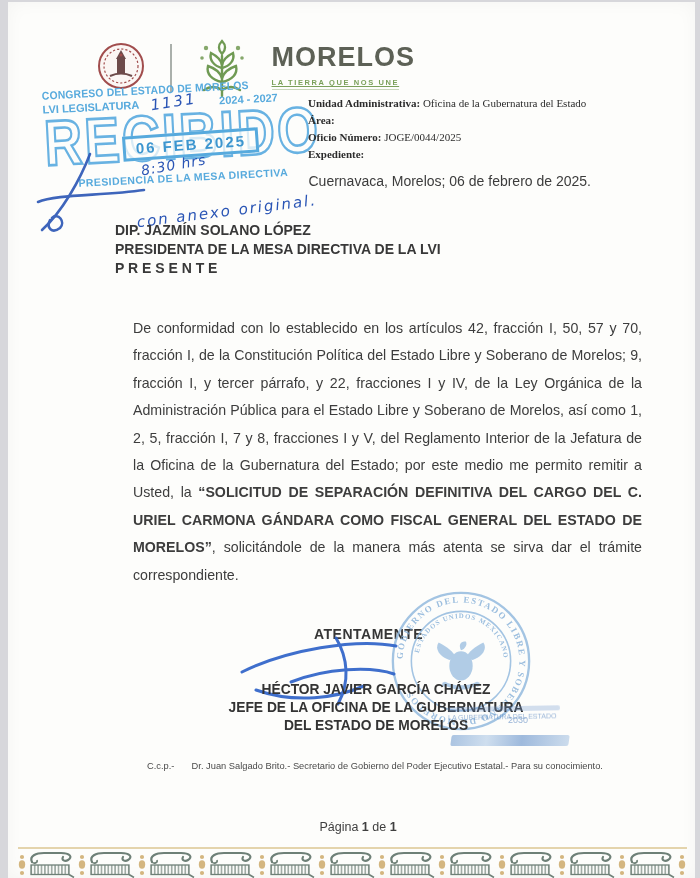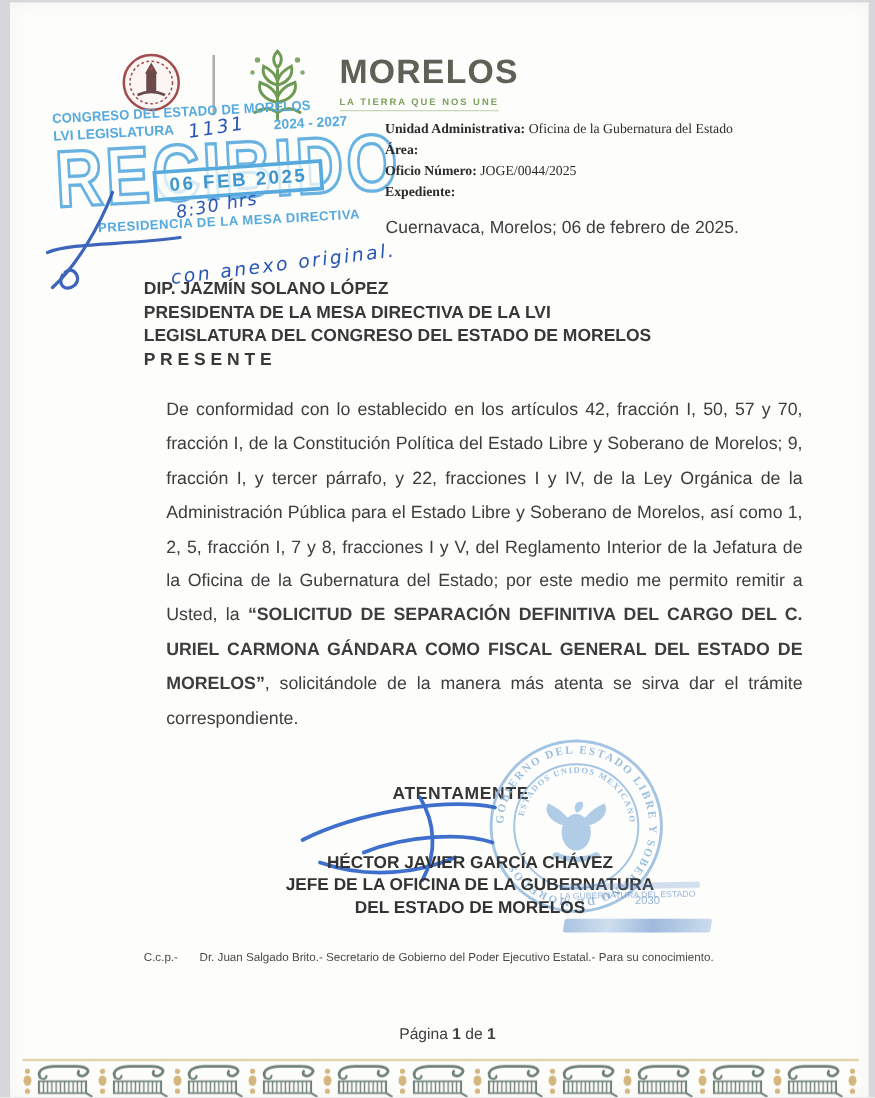--- a/index.html
+++ b/index.html
@@ -12,21 +12,21 @@
   .page{
     position:absolute;left:8px;right:5px;top:2px;bottom:0;
     background:#fdfdfb;
     box-shadow:inset 0 0 18px rgba(0,0,0,0.04);
   }
   
   .letterhead{position:absolute;left:88px;top:36px;display:flex;align-items:flex-start;gap:16px;}
   .lh-divider{width:1.5px;height:48px;background:#aab0ab;margin:6px 8px 0 8px;}
   .brand-block{margin-left:8px;margin-top:6px;}
   .brand{font-size:27px;font-weight:bold;color:#5d6156;letter-spacing:1px;line-height:1;}
-  .tagline{font-size:7.5px;color:#7aa05a;letter-spacing:1.6px;font-weight:bold;margin-top:4px;border-bottom:1px solid #c8d6ba;display:inline-block;padding-bottom:2px;}
+  .tagline{font-size:7.5px;color:#7aa05a;letter-spacing:1.6px;font-weight:bold;margin-top:4px;border-bottom:1px solid #c8d6ba;display:inline-block;padding-bottom:2px;text-decoration:underline;}
   
   .stamp-group{position:absolute;left:36px;top:80px;width:290px;transform:rotate(-3deg);color:#57aadd;}
   .stamp-line1{font-size:11px;font-weight:bold;letter-spacing:0.2px;transform:scaleX(0.94);transform-origin:left;white-space:nowrap;}
   .stamp-line2{font-size:11px;font-weight:bold;margin-top:2px;white-space:nowrap;display:flex;align-items:flex-end;gap:14px;}
   .stamp-big{
     margin-top:-2px;
     font-size:64px;font-weight:800;letter-spacing:3px;line-height:0.95;
     color:rgba(95,176,226,0.28);
     -webkit-text-fill-color:transparent;
     -webkit-text-stroke:2.6px #5cace0;
@@ -56,21 +56,21 @@
   .para2{top:559px;}
   .atentamente{position:absolute;left:306px;top:624px;font-size:14px;font-weight:bold;color:#363636;letter-spacing:0.5px;}
   .name-block{position:absolute;left:168px;top:679px;width:400px;text-align:center;font-size:13.8px;font-weight:bold;color:#333;line-height:18px;}
   .seal{position:absolute;left:380px;top:586px;opacity:0.8;}
   .faint-stamp{position:absolute;left:440px;top:704px;width:140px;color:rgba(70,120,185,0.55);filter:blur(0.4px);font-size:7px;line-height:8px;transform:rotate(-1deg);}
   .faint-bar{height:5px;background:rgba(110,150,205,0.30);border-radius:2px;margin-bottom:2px;width:112px;}
   .faint-year{position:absolute;left:500px;top:713px;font-size:9px;color:rgba(70,120,185,0.55);}
   .smudge{position:absolute;left:443px;top:733px;width:118px;height:11px;transform:skewX(-8deg);
     background:linear-gradient(90deg,rgba(90,140,200,.5),rgba(120,165,215,.35) 30%,rgba(80,130,195,.55) 60%,rgba(130,170,215,.4));border-radius:2px;}
   .ccp{position:absolute;left:107px;top:759px;font-size:9.3px;color:#4a4a4a;}
-  .ccp .ccp-label{display:inline-block;width:42px;}
+  .ccp .ccp-label{display:inline-block;width:42px;margin-left:32px;}
   .footer-page{position:absolute;left:0;width:700px;top:818px;text-align:center;font-size:12.5px;color:#3f3f3f;}
   .hairline{position:absolute;left:10px;right:8px;top:845px;height:2px;background:#e4d4ac;}
   .band{position:absolute;left:8px;right:5px;bottom:0;height:27px;}
   .band svg{display:block;width:100%;height:27px;}
 </style>
 </head>
 <body>
 
 <div class="page">
 
@@ -147,21 +147,20 @@
       <span class="lbl">Expediente:</span>
       <span></span>
     </div>
   </div>
 
   <div class="dateline">Cuernavaca, Morelos; 06 de febrero de 2025.</div>
 
   <div class="addressee">
     <div>DIP. JAZMÍN SOLANO LÓPEZ</div>
     <div>PRESIDENTA DE LA MESA DIRECTIVA DE LA LVI</div>
-    <div>LEGISLATURA DEL CONGRESO DEL ESTADO DE MORELOS</div>
     <div>P R E S E N T E</div>
   </div>
 
   <div class="para para1"><span>De conformidad con lo establecido en los artículos 42, fracción I, 50, 57 y 70, fracción I, de la Constitución Política del Estado Libre y Soberano de Morelos; 9, fracción I, y tercer párrafo, y 22, fracciones I y IV, de la Ley Orgánica de la Administración Pública para el Estado Libre y Soberano de Morelos, así como 1, 2, 5, fracción I, 7 y 8, fracciones I y V, del Reglamento Interior de la Jefatura de la Oficina de la Gubernatura del Estado; por este medio me permito remitir a Usted, la </span><span style="font-weight: bold;">“SOLICITUD DE SEPARACIÓN DEFINITIVA DEL CARGO DEL C. URIEL CARMONA GÁNDARA COMO FISCAL GENERAL DEL ESTADO DE MORELOS”</span><span>, solicitándole de la manera más atenta se sirva dar el trámite correspondiente.</span></div>
 
   <div class="atentamente">ATENTAMENTE</div>
 
   <svg class="seal" width="146" height="146" viewBox="0 0 150 150">
     <defs>
       <path id="arcOuter" d="M 15,75 a 60,60 0 1 1 120,0 a 60,60 0 1 1 -120,0"></path>

